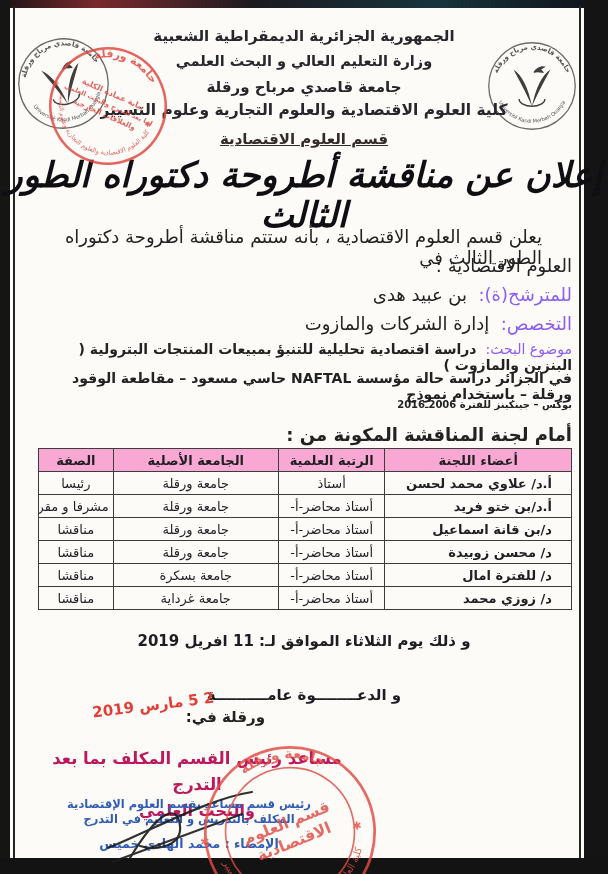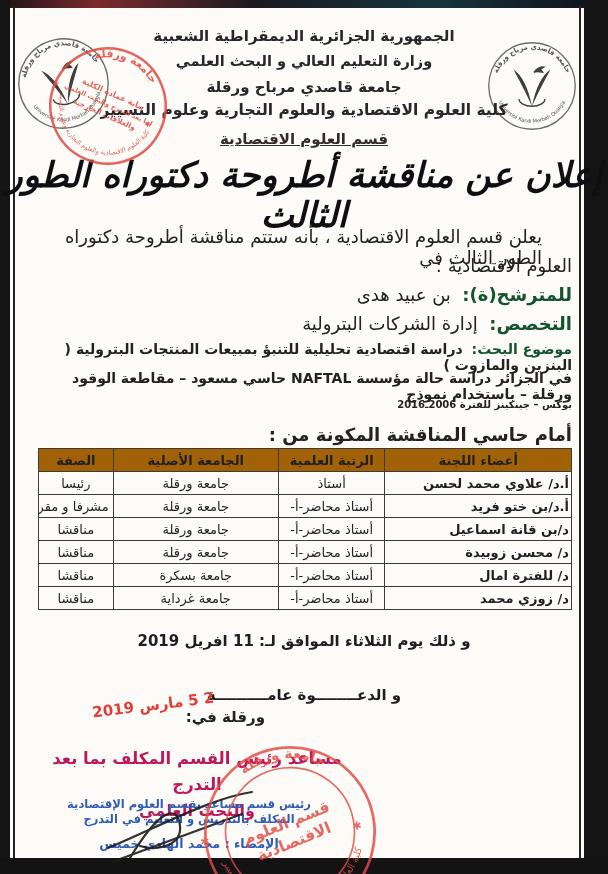--- a/index.html
+++ b/index.html
@@ -27,27 +27,27 @@
   
   .bl{left:40px;right:36px;font-size:18px;color:#222;z-index:2;}
   .b1{top:226px;padding-right:30px;}
   .b2{top:255px;}
   .b3{top:284px;}
   .b4{top:313px;}
   .b5{top:341px;font-size:14px;}
   .b6{top:370px;font-size:14px;}
   .b7{top:399px;font-size:10px;}
   .b8{top:424px;font-weight:bold;}
-  .lbl{color:#14532d;font-weight:bold;}
+  .lbl{color:#8b5cf6;}
   .bold{font-weight:bold;}
   
   table.committee{position:absolute;top:448px;left:38px;width:534px;border-collapse:collapse;table-layout:fixed;font-size:13px;z-index:2;background:transparent;}
   table.committee td,table.committee th{border:1px solid #3c3c3c;height:22px;padding:0 4px;text-align:center;font-weight:normal;color:#1f1f24;overflow:hidden;white-space:nowrap;}
-  table.committee th{background:#a16207;font-weight:600;}
-  table.committee td.name{text-align:right;padding-right:2px;font-weight:600;}
+  table.committee th{background:#f9a8d4;font-weight:600;}
+  table.committee td.name{text-align:right;padding-right:19px;font-weight:600;}
   .cw1{width:35%;}.cw2{width:20%;}.cw3{width:31%;}.cw4{width:14%;}
   
   .cline{left:0;right:0;text-align:center;font-weight:bold;color:#1d1d22;font-size:15px;z-index:2;margin-top:20px;}
   .c1{top:612px;}
   .c2{top:639px;}
   .c3{top:666px;}
   .place{top:708px;right:343px;font-weight:bold;font-size:15px;z-index:2;}
   .date-stamp{left:92px;top:696px;transform:rotate(-7deg);color:#e23d36;font-size:15px;font-weight:bold;letter-spacing:.5px;z-index:3;}
   
   .sig-title{left:42px;top:746px;width:310px;text-align:center;font-weight:bold;font-size:16.5px;color:#be185d;z-index:2;line-height:26px;}
@@ -132,31 +132,31 @@
   <div class="abs bl b1">يعلن قسم العلوم الاقتصادية ، بأنه ستتم مناقشة أطروحة دكتوراه الطور الثالث في</div>
   <div class="abs bl b2">العلوم الاقتصادية :</div>
 
   <div class="abs bl b3">
     <span class="lbl">للمترشح(ة):</span>&nbsp;
     <span>بن عبيد هدى</span>
   </div>
 
   <div class="abs bl b4">
     <span class="lbl">التخصص:</span>&nbsp;
-    <span>إدارة الشركات البترولية</span>
+    <span>إدارة الشركات والمازوت</span>
   </div>
 
   <div class="abs bl b5">
     <span class="lbl">موضوع البحث:</span>&nbsp;
     <span class="bold">دراسة اقتصادية تحليلية للتنبؤ بمبيعات المنتجات البترولية ( البنزين والمازوت )</span>
   </div>
   <div class="abs bl b6 bold">في الجزائر دراسة حالة مؤسسة NAFTAL حاسي مسعود – مقاطعة الوقود ورقلة – باستخدام نموذج</div>
   <div class="abs bl b7 bold">بوكس – جينكينز للفترة 2006ـ2016</div>
 
-  <div class="abs bl b8">أمام حاسي المناقشة المكونة من :</div>
+  <div class="abs bl b8">أمام لجنة المناقشة المكونة من :</div>
 
   <table class="committee">
     <colgroup>
         <col class="cw1">
         <col class="cw2">
         <col class="cw3">
         <col class="cw4">
       </colgroup>
     <tbody>
         <tr>

